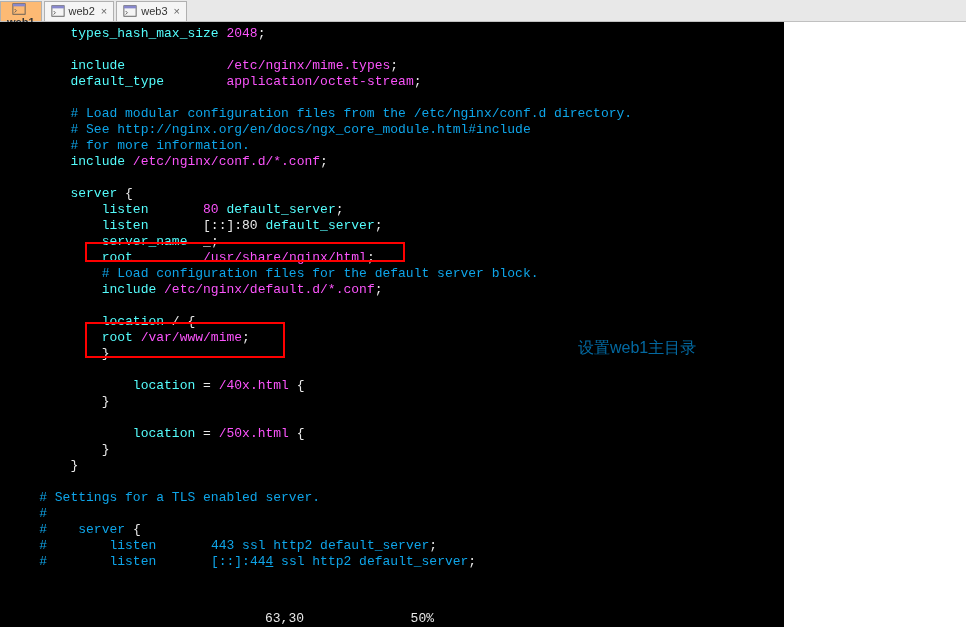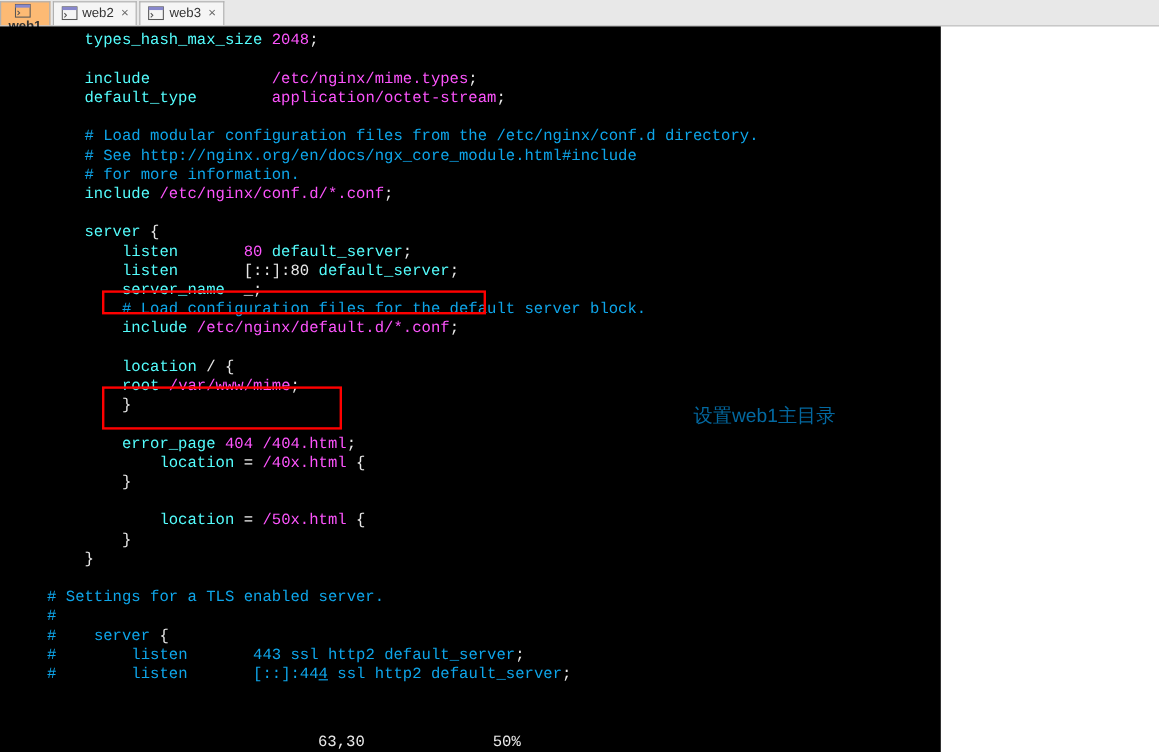--- a/index.html
+++ b/index.html
@@ -159,28 +159,28 @@
   <div class="code-line"></div>
   <div class="code-line">        <span class="cmt"># Load modular configuration files from the /etc/nginx/conf.d directory.</span></div>
   <div class="code-line">        <span class="cmt"># See http://nginx.org/en/docs/ngx_core_module.html#include</span></div>
   <div class="code-line">        <span class="cmt"># for more information.</span></div>
   <div class="code-line">        <span class="kw">include</span><span class="white"> </span><span class="str">/etc/nginx/conf.d/*.conf</span><span class="white">;</span></div>
   <div class="code-line"></div>
   <div class="code-line">        <span class="kw">server</span><span class="white"> </span><span class="white">{</span></div>
   <div class="code-line">            <span class="kw">listen</span><span class="white">       </span><span class="num">80</span><span class="white"> </span><span class="kw">default_server</span><span class="white">;</span></div>
   <div class="code-line">            <span class="kw">listen</span><span class="white">       </span><span class="white">[::]:80</span><span class="white"> </span><span class="kw">default_server</span><span class="white">;</span></div>
   <div class="code-line">            <span class="kw">server_name</span><span class="white">  </span><span class="white">_</span><span class="white">;</span></div>
+  <div class="code-line">            <span class="kw">root</span><span class="white">         </span><span class="str">/usr/share/nginx/html</span><span class="white">;</span></div>
   <div class="code-line">            <span class="cmt"># Load configuration files for the default server block.</span></div>
   <div class="code-line">            <span class="kw">include</span><span class="white"> </span><span class="str">/etc/nginx/default.d/*.conf</span><span class="white">;</span></div>
   <div class="code-line"></div>
   <div class="code-line">            <span class="kw">location</span><span class="white"> </span><span class="white">/</span><span class="white"> </span><span class="white">{</span></div>
   <div class="code-line">            <span class="kw">root</span><span class="white"> </span><span class="str">/var/www/mime</span><span class="white">;</span></div>
   <div class="code-line">            <span class="white">}</span></div>
   <div class="code-line"></div>
-  <div class="code-line">            <span class="kw">error_page</span><span class="white"> </span><span class="num">404</span><span class="white"> </span><span class="str">/404.html</span><span class="white">;</span></div>
   <div class="code-line">                <span class="kw">location</span><span class="white"> </span><span class="white">=</span><span class="white"> </span><span class="str">/40x.html</span><span class="white"> </span><span class="white">{</span></div>
   <div class="code-line">            <span class="white">}</span></div>
   <div class="code-line"></div>
   <div class="code-line">                <span class="kw">location</span><span class="white"> </span><span class="white">=</span><span class="white"> </span><span class="str">/50x.html</span><span class="white"> </span><span class="white">{</span></div>
   <div class="code-line">            <span class="white">}</span></div>
   <div class="code-line">        <span class="white">}</span></div>
   <div class="code-line"></div>
   <div class="code-line">    <span class="cmt"># Settings for a TLS enabled server.</span></div>
   <div class="code-line">    <span class="cmt">#</span></div>
   <div class="code-line">    <span class="cmt">#</span><span class="white">    </span><span class="cmt">server</span><span class="white"> </span><span class="white">{</span></div>

